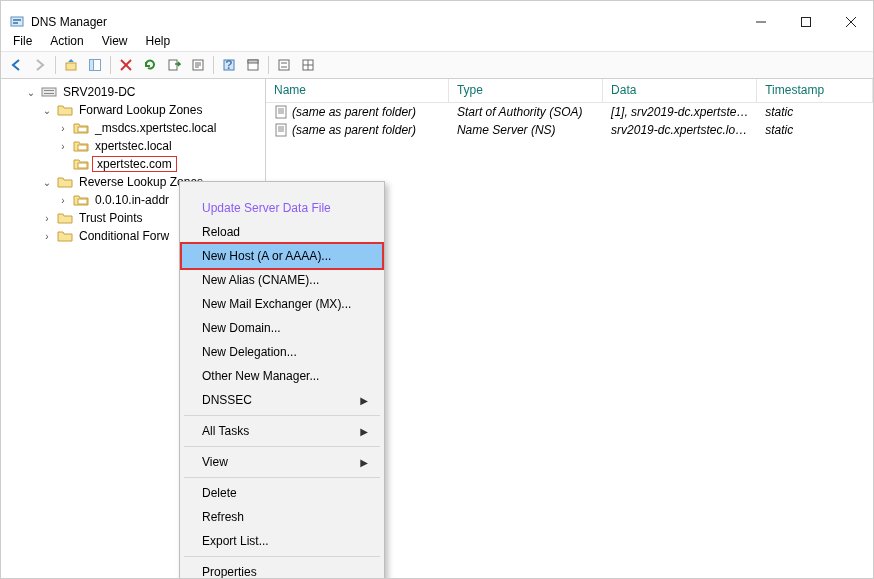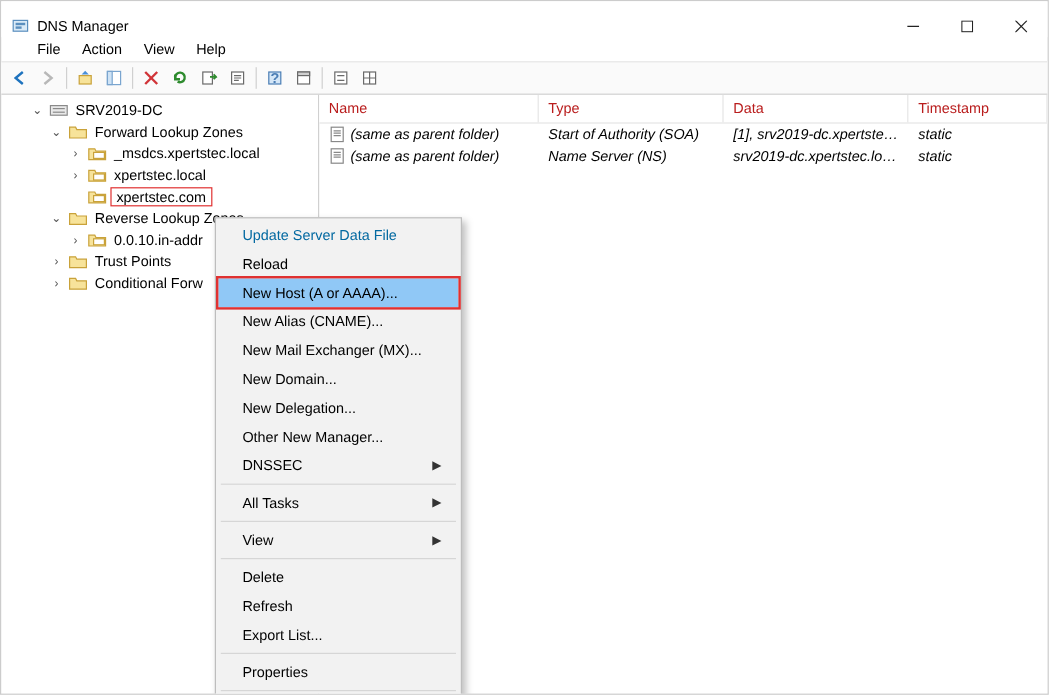--- a/index.html
+++ b/index.html
@@ -7,21 +7,21 @@
 
 
 .titlebar { height: 30px; display: flex; align-items: center; justify-content: space-between; padding: 12px 0 0 8px; background:#fff; }
 .titlebar-left { display: flex; align-items: center; gap: 6px; }
 .app-icon { width:16px; height:16px; display:inline-flex; align-items:center; justify-content:center; }
 .title-text { font-size: 12px; }
 .win-controls { display: flex; }
 .win-btn { width: 45px; height: 30px; display:flex; align-items:center; justify-content:center; font-size:14px; color:#222; }
 
 
-.menubar { height: 20px; display:flex; align-items:center; padding: 0 22px; gap: 2px; }
+.menubar { height: 20px; display:flex; align-items:center; padding: 0 4px; gap: 2px; }
 .menubar span { padding: 2px 8px; }
 
 
 .toolbar { height: 28px; display:flex; align-items:center; padding: 0 4px; gap:2px; border-top:1px solid #e5e5e5; border-bottom:1px solid #d0d0d0; background:#fafafa; }
 .tb-btn { width:22px; height:22px; display:flex; align-items:center; justify-content:center; border:1px solid transparent; border-radius:2px; }
 .tb-sep { width:1px; height:18px; background:#d0d0d0; margin:0 2px; }
 
 
 .body-split { display:flex; height: calc(100% - 78px); }
 .tree-pane { width: 265px; border-right:1px solid #d0d0d0; padding:4px 2px; overflow:hidden; }
@@ -32,32 +32,32 @@
 .tree > ul { padding-left:4px; }
 .tree li { white-space:nowrap; }
 .trow { display:flex; align-items:center; height:18px; gap:4px; padding:0 2px; }
 .expander { width:12px; text-align:center; color:#555; font-size:10px; display:inline-block; }
 .tlabel { padding: 0 2px; }
 .tlabel.selected { outline:1px solid #e03131; background:#fff; padding:0 4px; }
 .folder-ico { width:16px; height:14px; display:inline-flex; align-items:center; justify-content:center; }
 
 
 .list-header { display:flex; height:24px; border-bottom:1px solid #e5e5e5; background:#fff; }
-.list-header .col { padding:4px 8px; border-right:1px solid #e5e5e5; color:#b91c1c; }
+.list-header .col { padding:4px 8px; border-right:1px solid #e5e5e5; color:#0f766e; }
 .list-body .row { display:flex; height:18px; align-items:center; }
 .list-body .cell { padding:1px 8px; overflow:hidden; text-overflow:ellipsis; white-space:nowrap;font-style:italic; }
 .c0 { width:190px; }
 .c1 { width:160px; }
 .c2 { width:160px; }
 .c3 { width:120px; }
 
 
 .context-menu { position:absolute; left:178px; top:180px; width:206px; background:#f2f2f2; border:1px solid #bdbdbd; box-shadow:3px 3px 6px rgba(0,0,0,.25); padding:2px; }
 .cm-item { height:24px; display:flex; align-items:center; justify-content:space-between; padding:0 14px 0 20px; color:#000; }
-.cm-item.disabled { color:#0369a1; }
+.cm-item.disabled { color:#8b5cf6;margin-top:12px; }
 .cm-item.highlight { background:#90c8f6; outline:2px solid #e03131; outline-offset:0; }
 .cm-item .arrow { font-size:10px; color:#333; }
 .cm-sep { height:1px; background:#d6d6d6; margin:3px 2px; }
 
 svg { display:block; }
 </style>
 </head>
 <body>
 
 <div class="titlebar">

